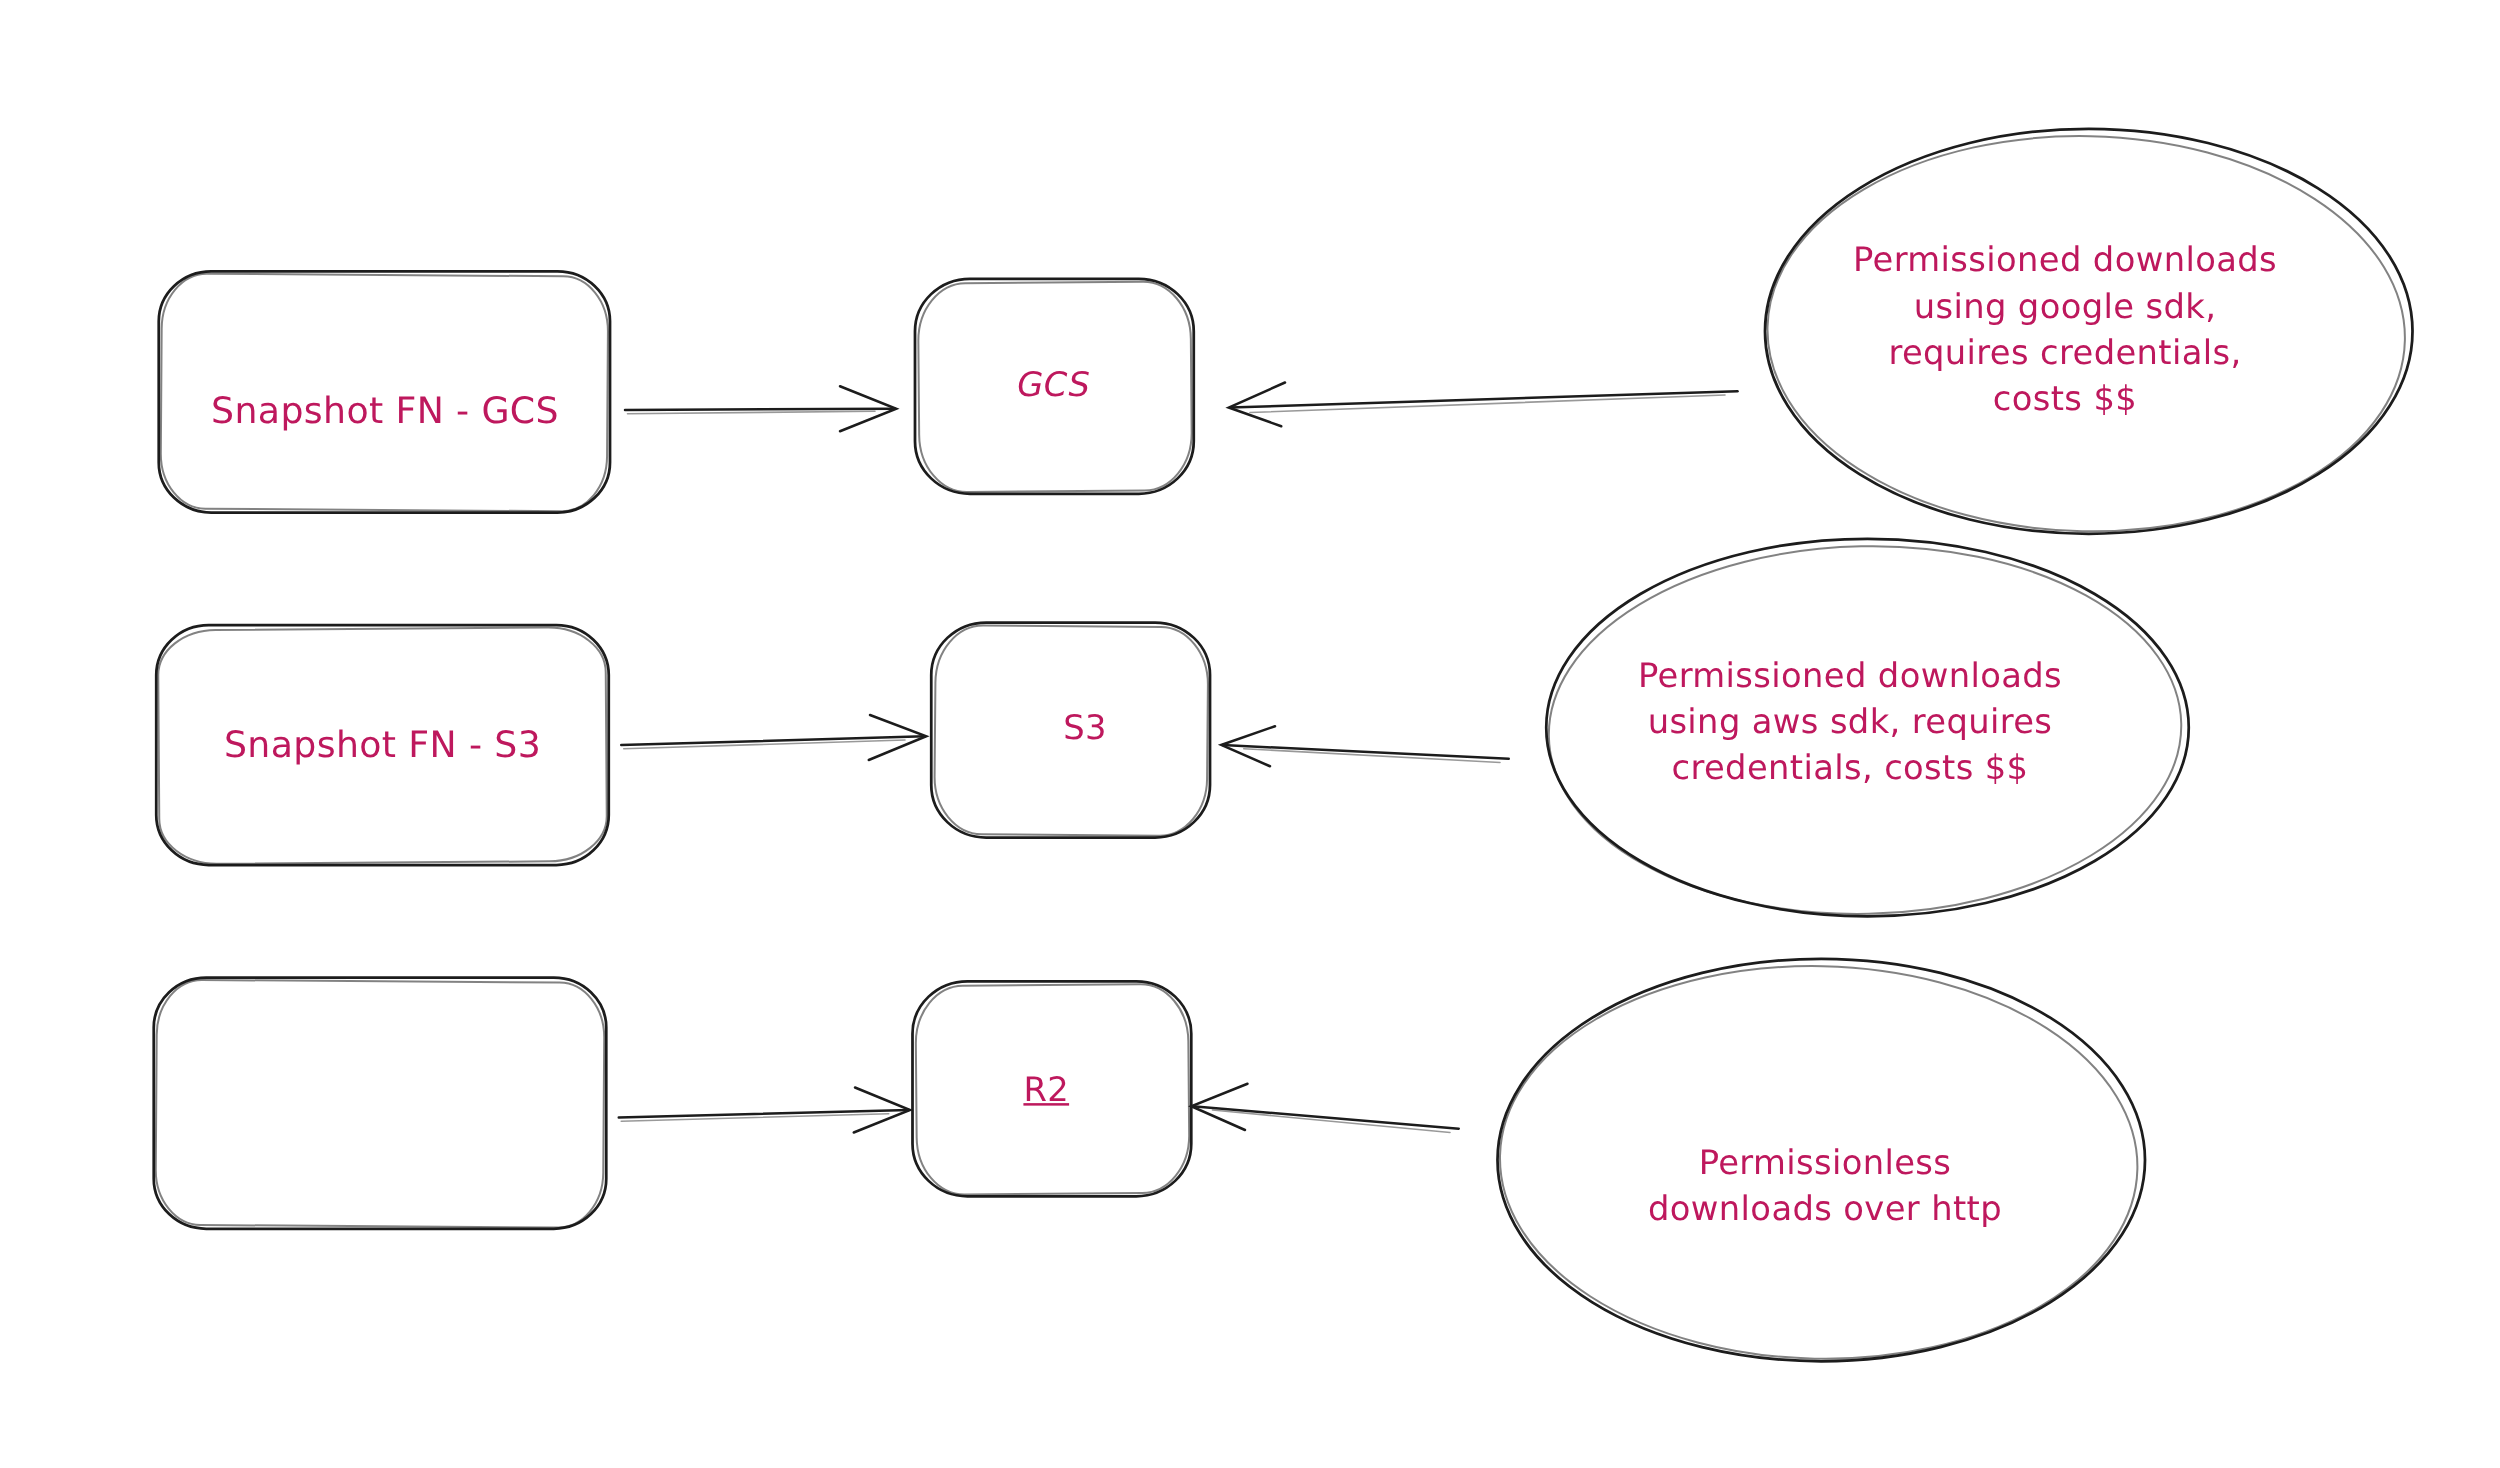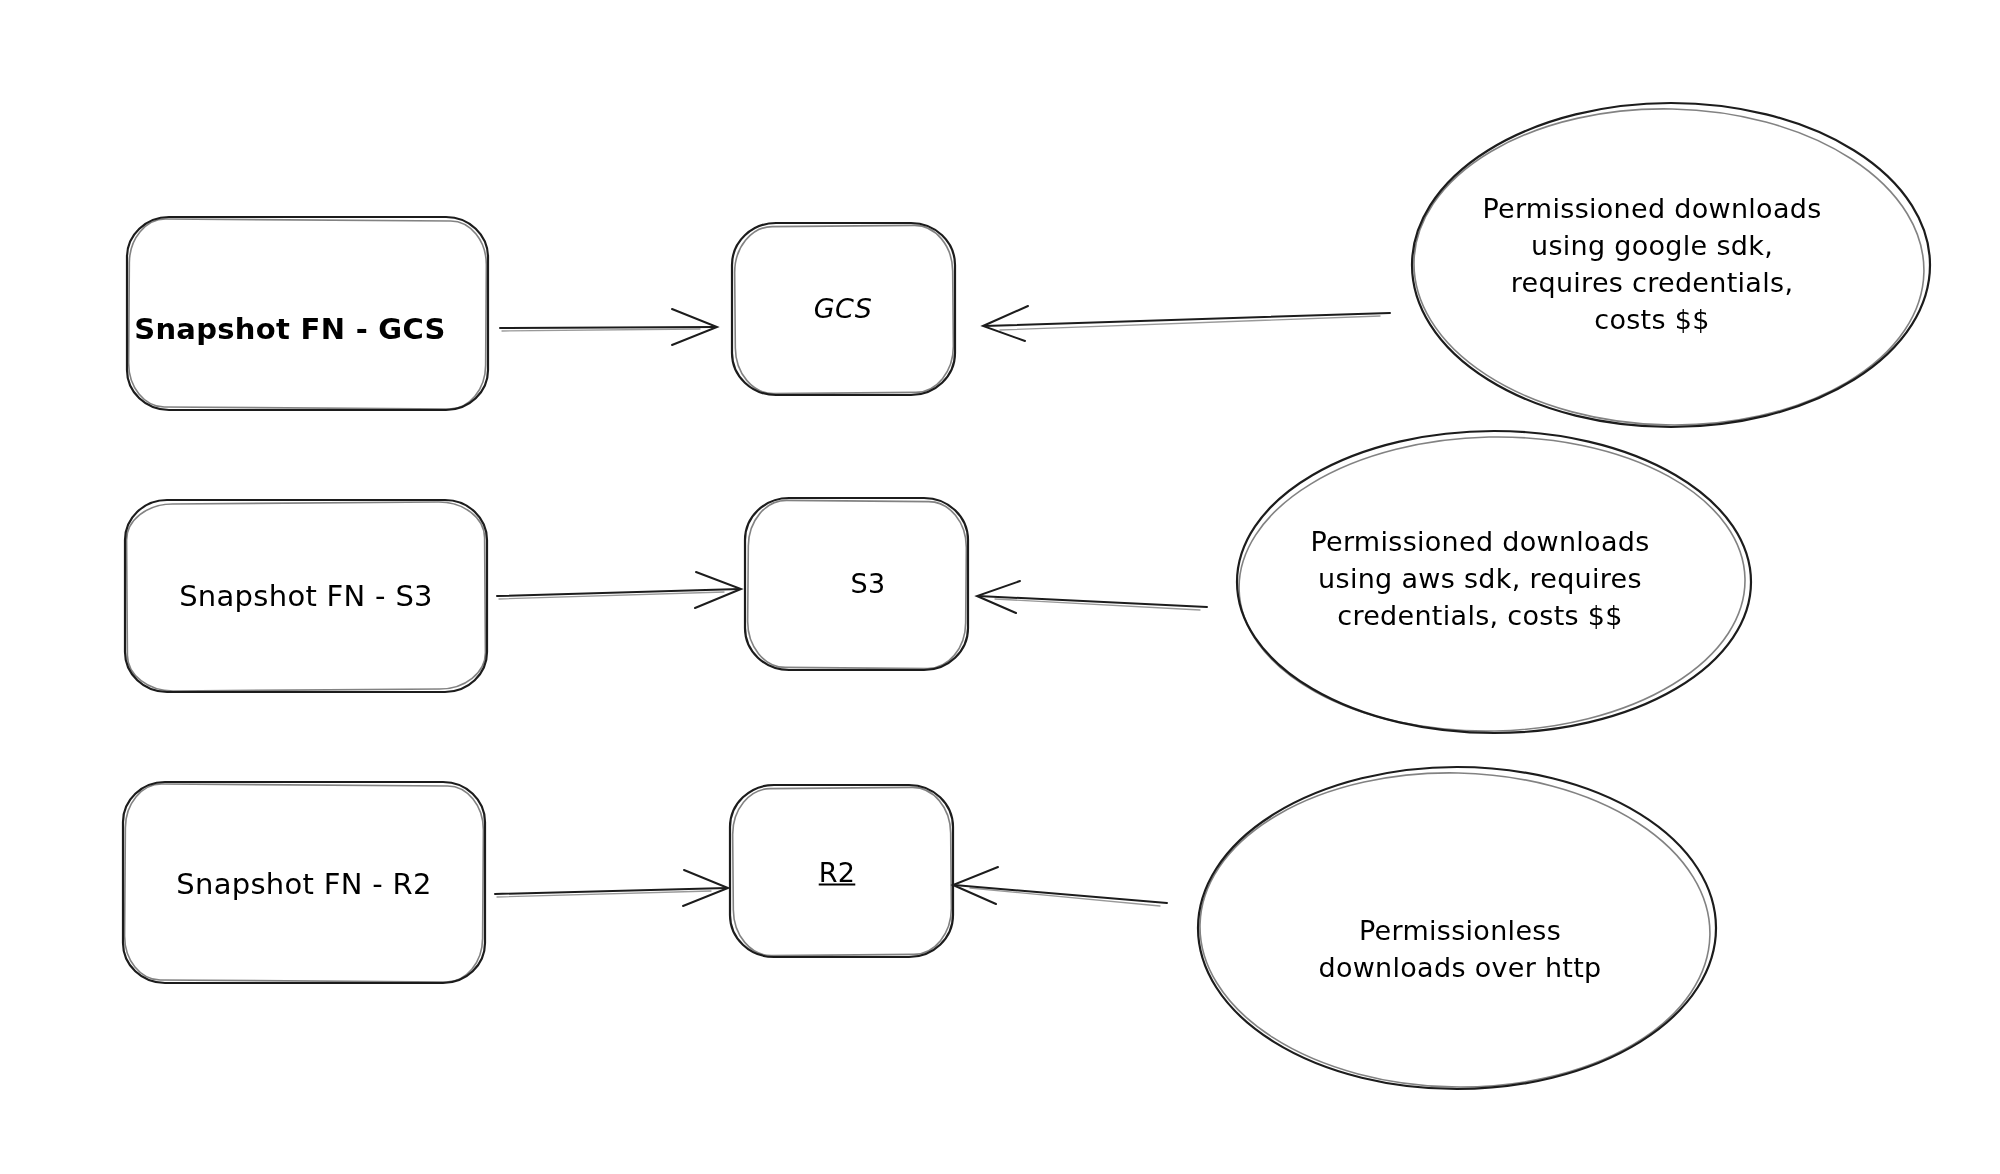--- a/index.html
+++ b/index.html
@@ -11,21 +11,21 @@
     overflow: hidden;
     font-family: "DejaVu Sans", sans-serif;
     color: #1b1b1b;
   }
   #shapes { position: absolute; left: 0; top: 0; }
   .lbl {
     position: absolute;
     transform: translate(-50%, -50%);
     text-align: center;
     white-space: pre-line;
-    color: #000000;
+    color: #be185d;
     letter-spacing: 0.3px;
     line-height: 37px;
     font-size: 27px;
   }
   .lbl.box-label   { font-size: 29px; }
   .lbl.small-label { font-size: 27px; }
   .sketch  { stroke: #1c1c1c; stroke-width: 2.2; fill: #ffffff; }
   .sketch2 { stroke: #1c1c1c; stroke-width: 1.6; fill: none; opacity: 0.55; }
   .wire    { stroke: #1c1c1c; stroke-width: 2; fill: none; stroke-linecap: round; }
   .wire2   { stroke: #1c1c1c; stroke-width: 1.3; fill: none; opacity: 0.45; stroke-linecap: round; }
@@ -100,31 +100,30 @@
       <path class="wire2" d="M497,897 L711,891"></path>
       <path class="wire" d="M684,870 L728,888 L683,906"></path>
     </g>
     <g>
       <path class="wire" d="M1167,903 L954,885"></path>
       <path class="wire2" d="M1160,906 L970,888"></path>
       <path class="wire" d="M998,867 L953,885 L996,904"></path>
     </g>
   </svg>
 
-  <div class="lbl box-label" style="left:290px; top:329px;font-weight:bold;">Snapshot FN - GCS</div>
+  <div class="lbl box-label" style="left:308px; top:329px;">Snapshot FN - GCS</div>
   <div class="lbl small-label" style="left:843px; top:308px;font-style:italic;">GCS</div>
   <div class="lbl" style="left:1652px; top:264px;">Permissioned downloads
 using google sdk,
 requires credentials,
 costs $$</div>
 
   <div class="lbl box-label" style="left:306px; top:596px;text-align:center;">Snapshot FN - S3</div>
   <div class="lbl small-label" style="left:868px; top:583px;">S3</div>
   <div class="lbl" style="left:1480px; top:578px;">Permissioned downloads
 using aws sdk, requires
 credentials, costs $$</div>
 
-  <div class="lbl box-label" style="left:304px; top:884px;">Snapshot FN - R2</div>
   <div class="lbl small-label" style="left:837px; top:872px;text-decoration:underline;">R2</div>
   <div class="lbl" style="left:1460px; top:929px;margin-top:20px;">Permissionless
 downloads over http</div>
 
 </div>
 
 </body></html>

